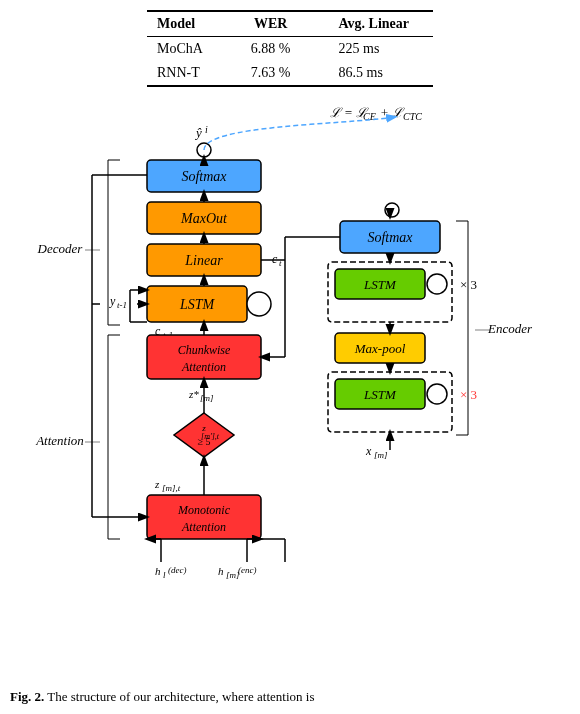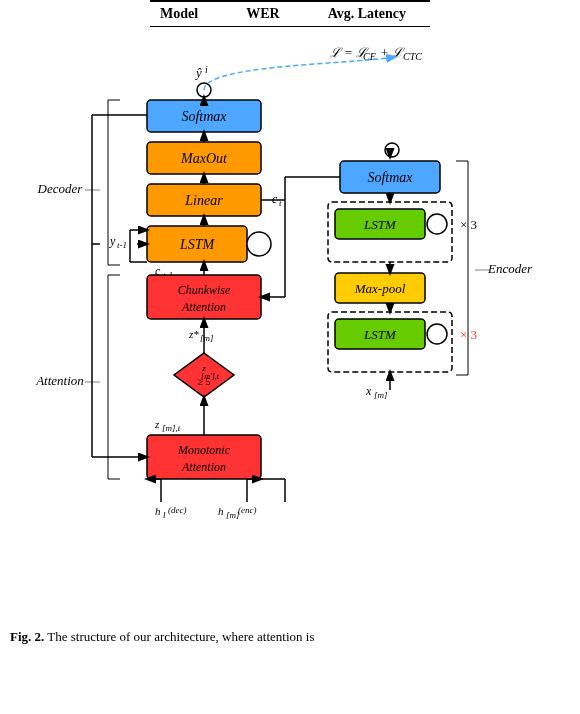--- a/index.html
+++ b/index.html
@@ -9,20 +9,21 @@
       background: #fff;
       font-family: 'Times New Roman', Times, serif;
       overflow: hidden;
       position: relative;
     }
 
     
     .table-section {
       display: flex;
       justify-content: center;
+      padding-top: 10px;
     }
     table {
       border-collapse: collapse;
       font-size: 14px;
     }
     table th, table td {
       padding: 4px 24px;
     }
     table thead tr {
       border-top: 2px solid #000;
@@ -66,24 +67,34 @@
   </style>
 </head>
 <body>
 
 <div class="table-section">
   <table>
     <thead>
       <tr>
         <th>Model</th>
         <th>WER</th>
-        <th>Avg. Latency</th>
+        <th>Avg. Linear</th>
       </tr>
     </thead>
     <tbody>
+      <tr>
+        <td>MoChA</td>
+        <td>6.88 %</td>
+        <td>225 ms</td>
+      </tr>
+      <tr>
+        <td>RNN-T</td>
+        <td>7.63 %</td>
+        <td>86.5 ms</td>
+      </tr>
     </tbody>
   </table>
 </div>
 
 <div class="diagram-section">
   <svg class="diagram-svg" viewBox="0 0 580 590">
 
     <text x="330" y="22" font-family="Times New Roman" font-size="13" font-style="italic">ℒ = ℒ</text>
     <text x="363" y="25" font-family="Times New Roman" font-size="10" font-style="italic">CE</text>
     <text x="380" y="22" font-family="Times New Roman" font-size="13" font-style="italic"> + ℒ</text>

